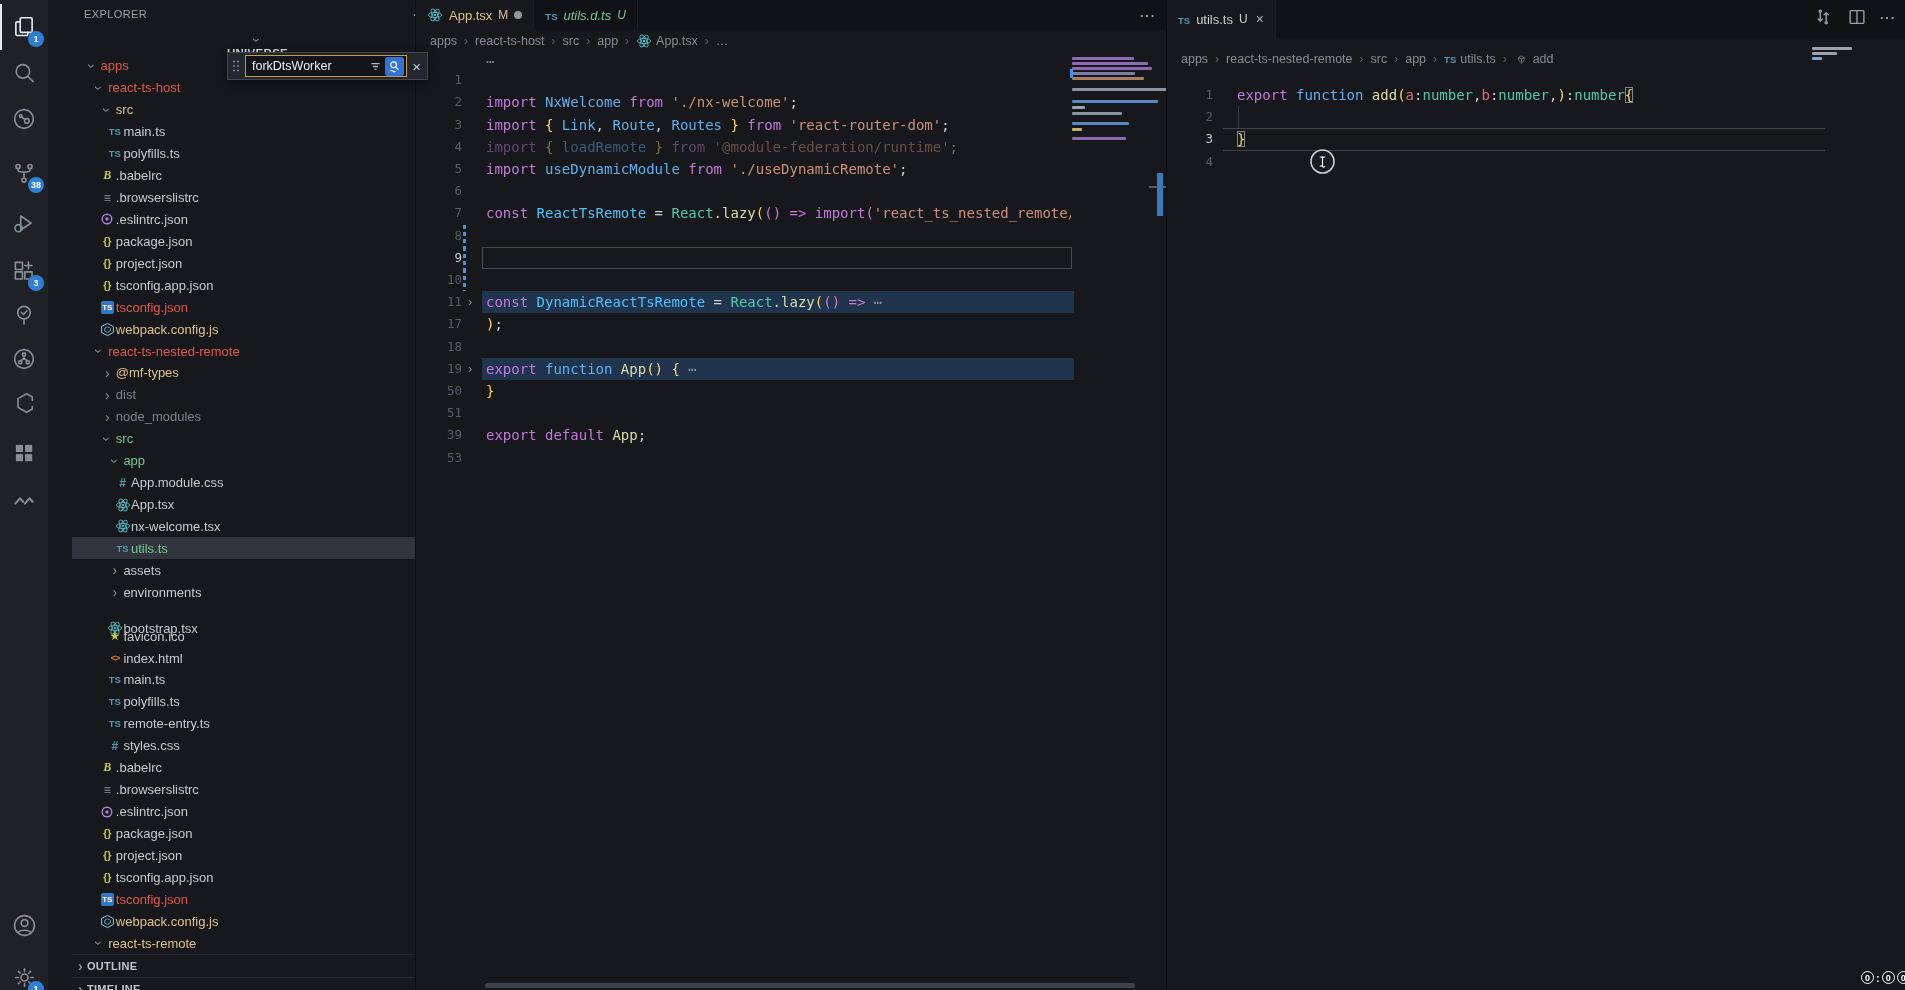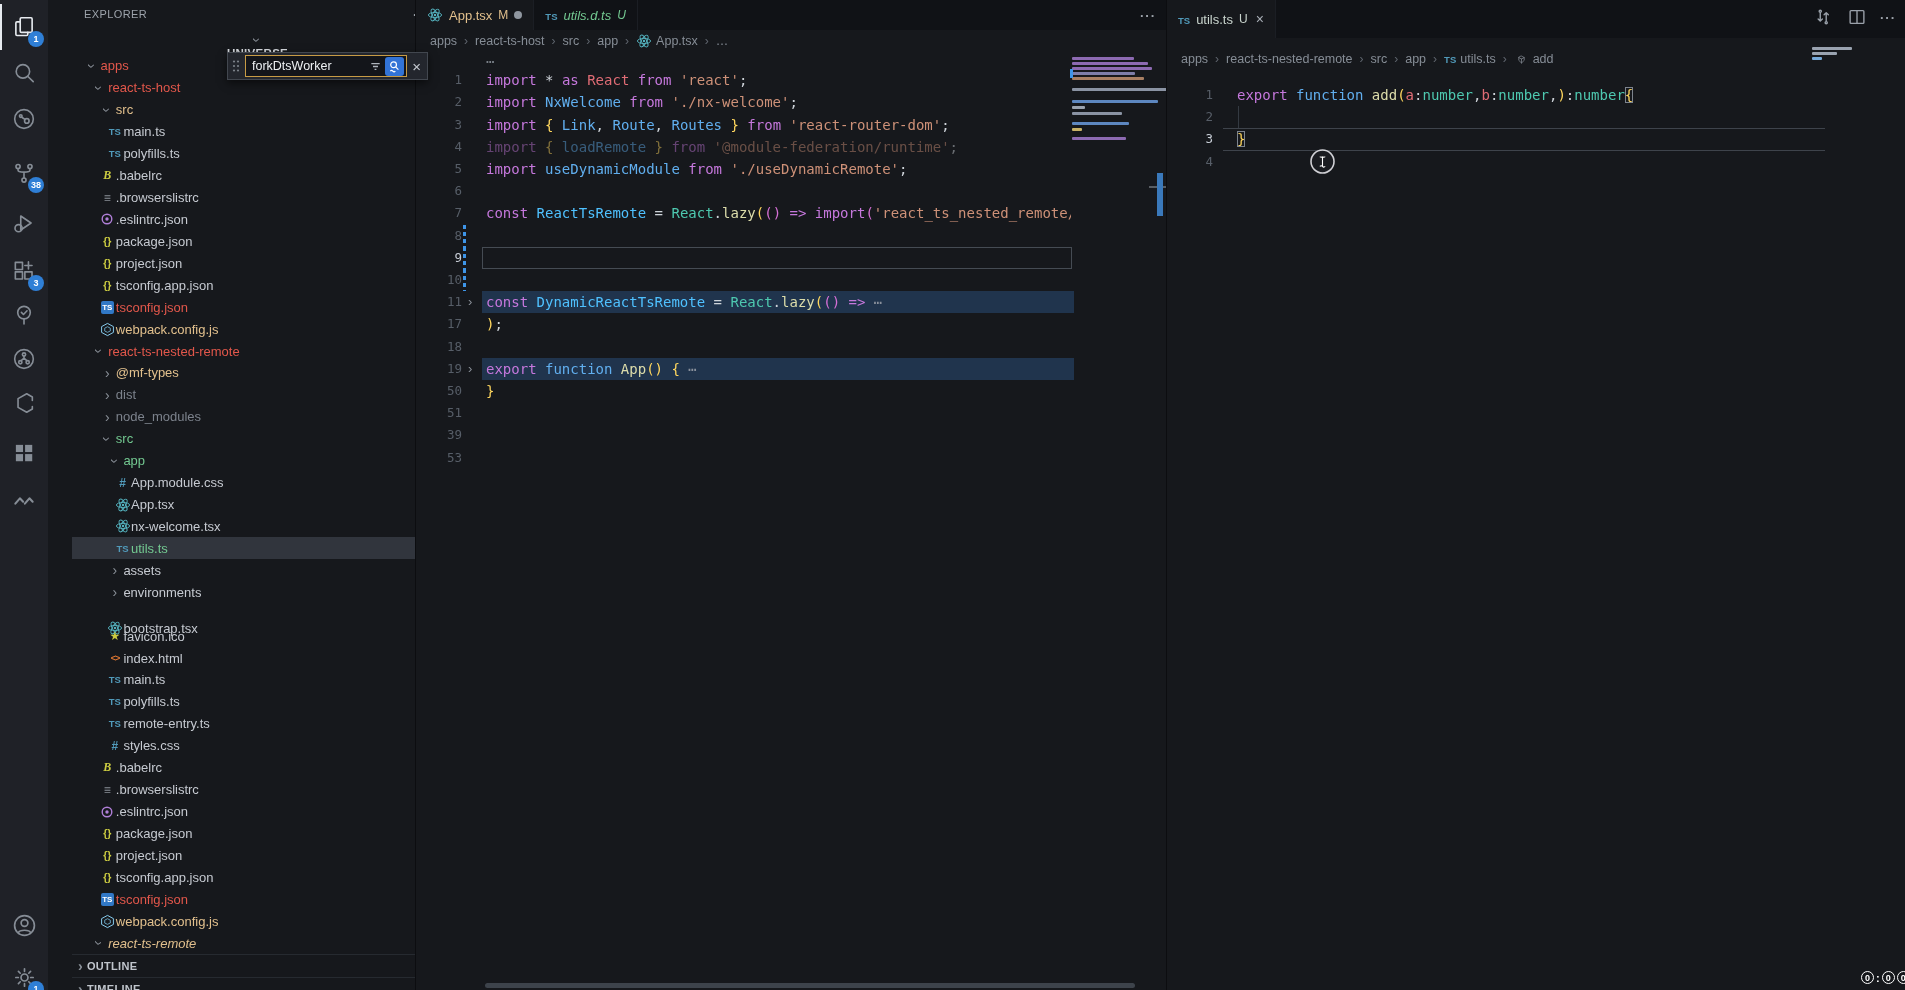--- a/index.html
+++ b/index.html
@@ -524,21 +524,21 @@
             <span>
               <svg width="15" height="15" viewBox="0 0 16 16" fill="none">
                 <path d="M8 1.5l6.3 3.4v6.2L8 14.5l-6.3-3.4V4.9z" stroke="#8ed6fb" stroke-width="1"></path>
                 <path d="M8 5l3 1.6v3L8 11 5 9.6v-3z" stroke="#6ba7c4" stroke-width="1"></path>
               </svg>
             </span>
           </span>
           <span class="tlabel c-tan">webpack.config.js</span>
           <span class="tbadge b-tan">M</span>
         </div>
-        <div class="trow" style="top: 932.13px; padding-left: 19.2px; font-style: italic;">
+        <div class="trow" style="top: 932.13px; padding-left: 19.2px;">
           <span class="slot">
             <span class="chev d">›</span>
           </span>
           <span class="tlabel c-tan">react-ts-remote</span>
           <span class="tdot d-brown"></span>
         </div>
       </div>
     <div class="sb-scroll"></div>
     <div class="findw">
       <span class="find-grip">
@@ -638,21 +638,20 @@
           <span>…</span>
         </span>
       </div>
     <div class="codearea">
         <div class="crow" style="top: 47px;">
           <span class="ln"></span>
           <span class="ctext"><span class="tk cmt">…</span></span>
         </div>
         <div class="crow" style="top: 69.2px;">
           <span class="ln">1</span>
-          <span class="ctext"><span class="tk kw">import</span><span class="tk pun"> * </span><span class="tk kw">as</span><span class="tk red"> React</span><span class="tk kw"> from</span><span class="tk str"> 'react'</span><span class="tk pun">;</span></span>
         </div>
         <div class="crow" style="top: 91.4px;">
           <span class="ln">2</span>
           <span class="ctext"><span class="tk kw">import</span><span class="tk blu"> NxWelcome</span><span class="tk kw"> from</span><span class="tk str"> './nx-welcome'</span><span class="tk pun">;</span></span>
         </div>
         <div class="crow" style="top: 113.6px;">
           <span class="ln">3</span>
           <span class="ctext"><span class="tk kw">import</span><span class="tk gld"> {</span><span class="tk blu"> Link</span><span class="tk pun">,</span><span class="tk blu"> Route</span><span class="tk pun">,</span><span class="tk blu"> Routes</span><span class="tk gld"> }</span><span class="tk kw"> from</span><span class="tk str"> 'react-router-dom'</span><span class="tk pun">;</span></span>
         </div>
         <div class="crow dim" style="top: 135.8px;">
@@ -710,20 +709,21 @@
         <div class="crow" style="top: 380px;">
           <span class="ln">50</span>
           <span class="ctext"><span class="tk gld">}</span></span>
         </div>
         <div class="crow" style="top: 402.2px;">
           <span class="ln">51</span>
           <span class="ctext"></span>
         </div>
         <div class="crow" style="top: 424.4px;">
           <span class="ln">39</span>
+          <span class="ctext"><span class="tk kw">export</span><span class="tk kw"> default</span><span class="tk yel"> App</span><span class="tk pun">;</span></span>
         </div>
         <div class="crow" style="top: 446.6px;">
           <span class="ln">53</span>
           <span class="ctext"></span>
         </div>
       </div>
     <div class="minimap">
         <div class="mmark" style="top: 57px; left: 2px; width: 62px; background: rgb(141, 106, 178);"></div>
         <div class="mmark" style="top: 62px; left: 2px; width: 76px; background: rgb(141, 106, 178);"></div>
         <div class="mmark" style="top: 67px; left: 2px; width: 80px; background: rgb(141, 106, 178);"></div>

